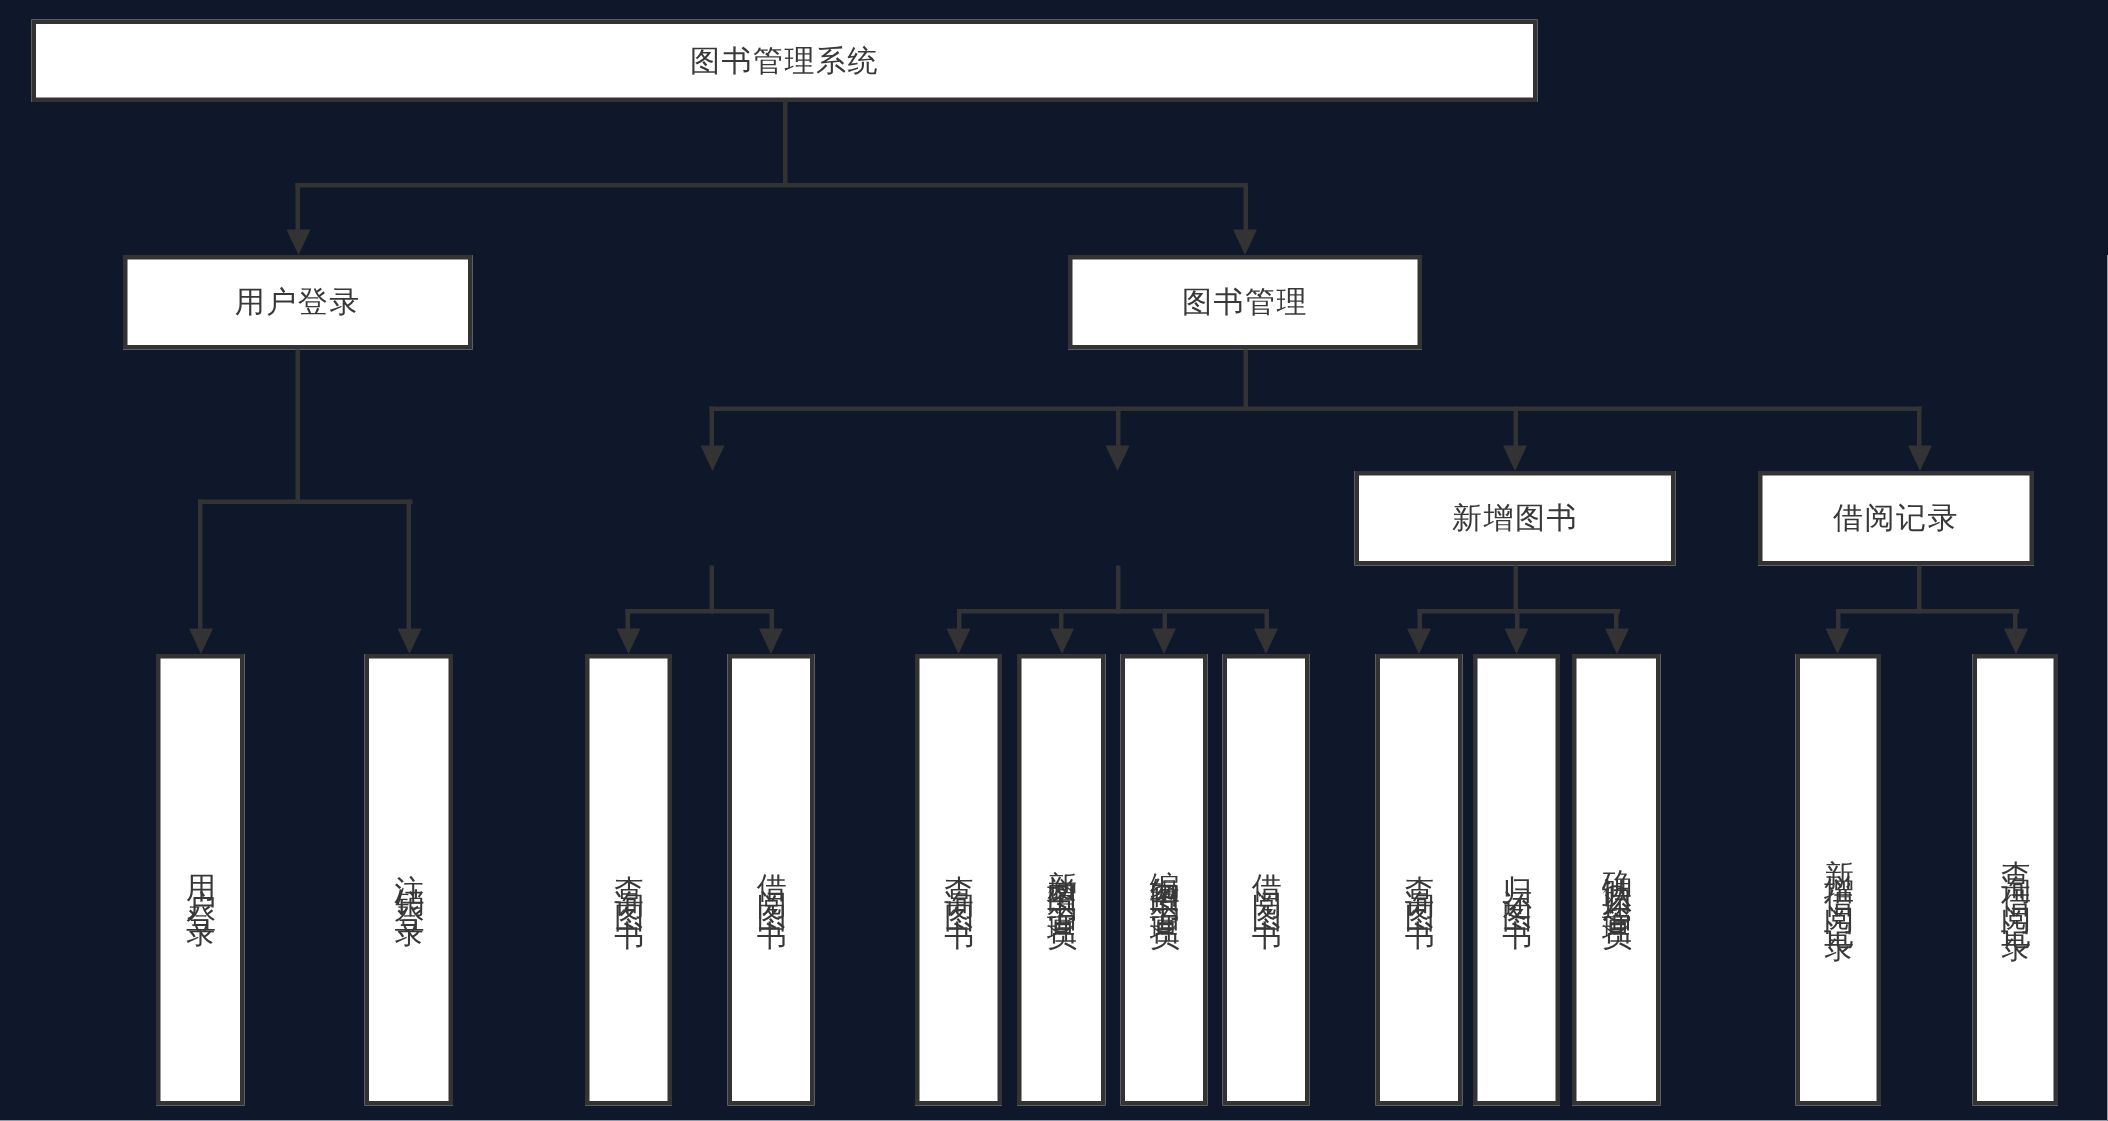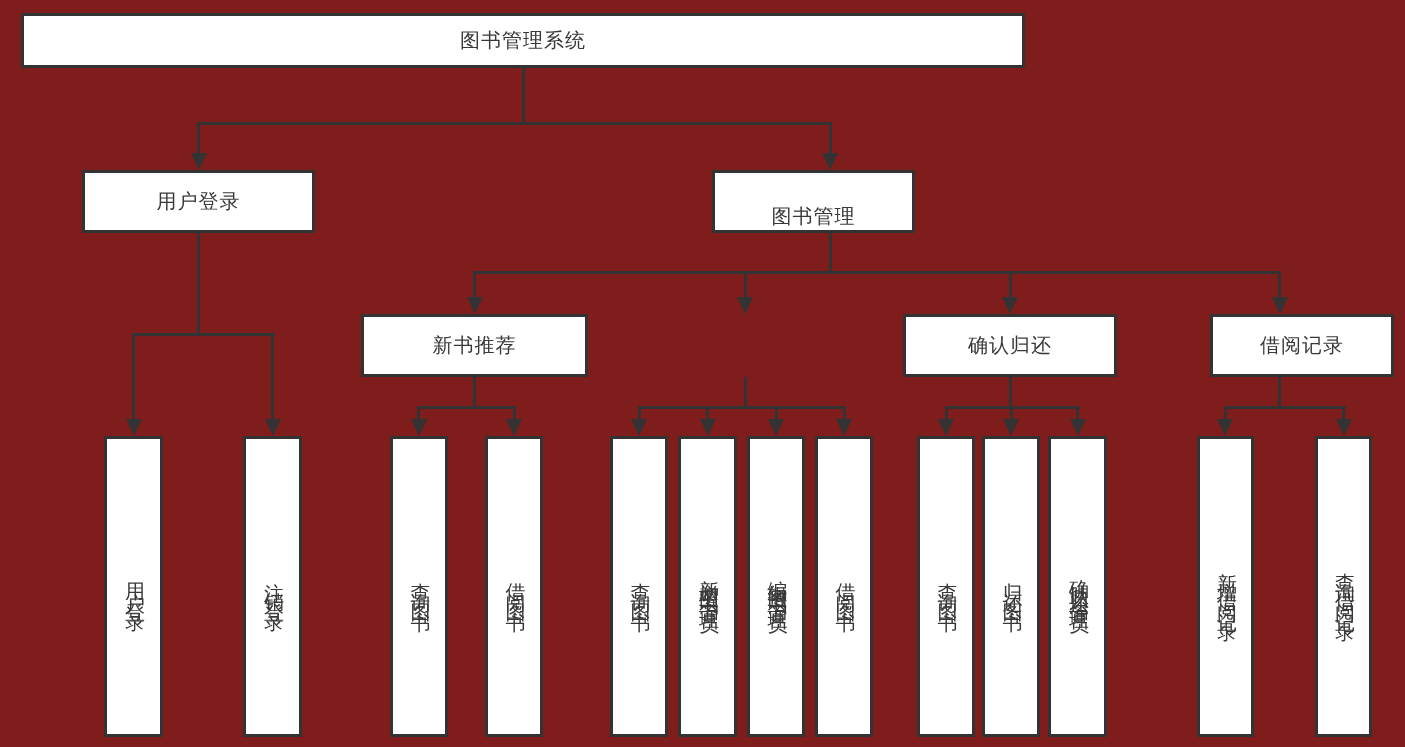--- a/index.html
+++ b/index.html
@@ -1,20 +1,20 @@
 <!DOCTYPE html>
 <html><head>
 <meta charset="utf-8">
 <style>
   html,body{margin:0;padding:0;background:#ffffff;}
   #stage{
     position:relative;
     width:1405px;height:747px;
-    background:#7f1d1d;
-    font-family:Liberation Mono, monospace;
+    background:#0f172a;
+    font-family:Liberation Serif, serif;
     overflow:hidden;
   }
   
   .box{
     position:absolute;
     box-sizing:border-box;
     border:3px solid #333333;
     background:#ffffff;
     display:flex;
     align-items:center;
@@ -55,31 +55,28 @@
 
 <div id="stage">
 
   <div class="box" style="left:21px;top:13px;width:1004px;height:55px;">
     <span>图书管理系统</span>
   </div>
 
   <div class="box" style="left:82px;top:170px;width:233px;height:63px;">
     <span>用户登录</span>
   </div>
-  <div class="box" style="left:712px;top:170px;width:203px;height:63px;align-items:flex-end;">
+  <div class="box" style="left:712px;top:170px;width:236px;height:63px;">
     <span>图书管理</span>
   </div>
 
-  <div class="box" style="left:361px;top:314px;width:227px;height:63px;">
-    <span>新书推荐</span>
+  <div class="box" style="left:903px;top:314px;width:214px;height:63px;">
+    <span>新增图书</span>
   </div>
-  <div class="box" style="left:903px;top:314px;width:214px;height:63px;">
-    <span>确认归还</span>
-  </div>
-  <div class="box" style="left:1172px;top:314px;width:184px;height:63px;margin-left:38px;">
+  <div class="box" style="left:1172px;top:314px;width:184px;height:63px;">
     <span>借阅记录</span>
   </div>
 
   <div class="box leaf" style="left:104px;top:436px;width:59px;height:301px;">
     <span class="vtext">用户登录</span>
   </div>
   <div class="box leaf" style="left:243px;top:436px;width:59px;height:301px;">
     <span class="vtext">注销登录</span>
   </div>
 

